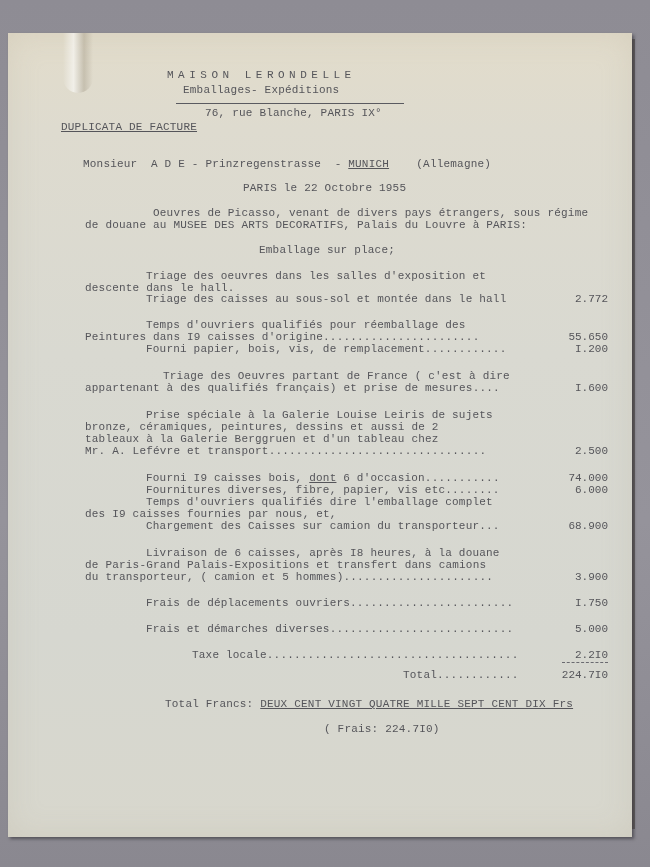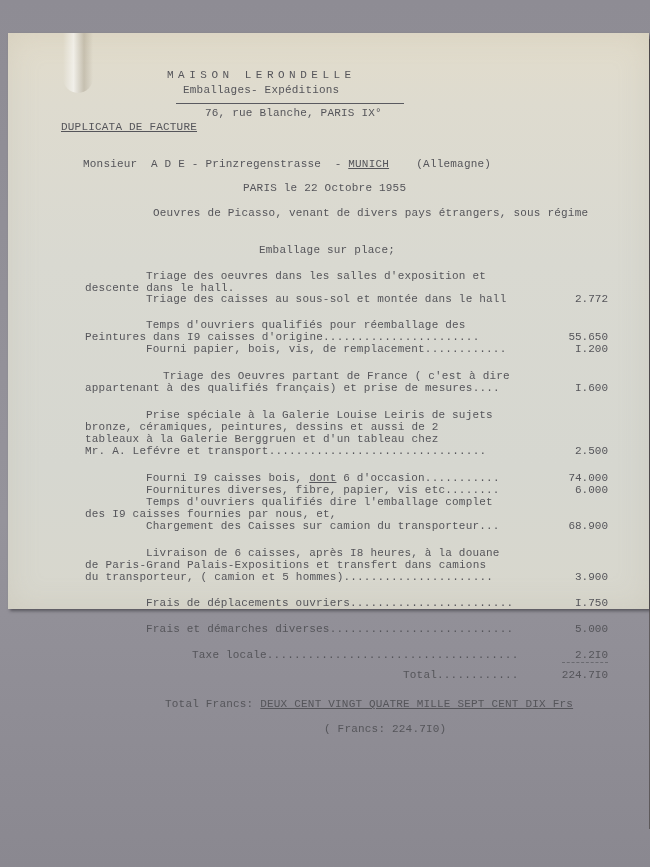--- a/index.html
+++ b/index.html
@@ -7,24 +7,23 @@
     width: 650px; height: 867px; overflow: hidden;
     background: #8f8d96;
     position: relative;
     font-family: "Liberation Mono", "DejaVu Sans Mono", monospace;
   }
   .backdrop {
     position: absolute; inset: 0;
     background: linear-gradient(180deg, #8e8c94 0%, #95939b 60%, #8a8890 100%);
   }
   .paper {
-    position: absolute; left: 8px; top: 33px; width: 624px; height: 576px;
+    position: absolute; left: 8px; top: 33px; width: 624px; height: 804px;
     background: linear-gradient(180deg, #e2dccb 0%, #dedbcf 12%, #d9d9d1 40%, #d6d7d0 75%, #d8d7cd 100%);
     box-shadow: 2px 2px 3px rgba(40,38,45,0.55), inset 0 0 30px rgba(180,170,150,0.25);
-    padding-left: 17px;
   }
   .paper::before {
     content: ""; position: absolute; left: 55px; top: 0; width: 30px; height: 60px;
     background: linear-gradient(90deg, rgba(255,255,255,0) 0%, rgba(255,255,255,0.55) 35%, rgba(150,140,120,0.35) 70%, rgba(255,255,255,0) 100%);
     border-radius: 0 0 20px 20px;
   }
   .paper::after {
     content: ""; position: absolute; right: -3px; top: 6px; width: 3px; height: 790px;
     background: #3f3a38; opacity: 0.6;
   }
@@ -50,20 +49,21 @@
   <div class="t" style="left:175px; top:51px;">Emballages- Expéditions</div>
   <div class="rule" style="left:168px; top:70px; width:228px;"></div>
   <div class="t" style="left:197px; top:74px;">76, rue Blanche, PARIS IX°</div>
   <div class="t u" style="left:53px; top:88px;">DUPLICATA DE FACTURE</div>
 
   <div class="t" style="left:75px; top:125px;"><span>Monsieur  A D E - Prinzregenstrasse  - </span><span class="u">MUNICH</span><span>    </span><span>(Allemagne)</span></div>
 
   <div class="t" style="left:235px; top:149px;">PARIS le 22 Octobre 1955</div>
 
   <div class="t" style="left:97px; top:174px;margin-left:48px;">Oeuvres de Picasso, venant de divers pays étrangers, sous régime</div>
+  <div class="t" style="left:77px; top:186px;">de douane au MUSEE DES ARTS DECORATIFS, Palais du Louvre à PARIS:</div>
 
   <div class="t" style="left:251px; top:211px;">Emballage sur place;</div>
 
   <div class="t" style="left:138px; top:237px;">Triage des oeuvres dans les salles d'exposition et</div>
   <div class="t" style="left:77px; top:249px;">descente dans le hall.</div>
   <div class="t" style="left:138px; top:260px;">Triage des caisses au sous-sol et montée dans le hall</div>
   <div class="amt" style="left:520px; top:260px;">2.772</div>
 
   <div class="t" style="left:138px; top:286px;">Temps d'ouvriers qualifiés pour réemballage des</div>
   <div class="t" style="left:77px; top:298px;">Peintures dans I9 caisses d'origine.......................</div>
@@ -107,14 +107,14 @@
   <div class="t" style="left:184px; top:616px;">Taxe locale.....................................</div>
   <div class="amt" style="left:520px; top:616px;">2.2I0</div>
 
   <div class="dash" style="left:554px; top:629px; width:46px;"></div>
 
   <div class="t" style="left:395px; top:636px;">Total............</div>
   <div class="amt" style="left:520px; top:636px;">224.7I0</div>
 
   <div class="t" style="left:157px; top:665px;"><span>Total Francs: </span><span class="u">DEUX CENT VINGT QUATRE MILLE SEPT CENT DIX Frs</span></div>
 
-  <div class="t" style="left:316px; top:690px;">( Francs: 224.7I0)</div>
+  <div class="t" style="left:316px; top:690px;">( Frais: 224.7I0)</div>
 </div>
 
 </body></html>

